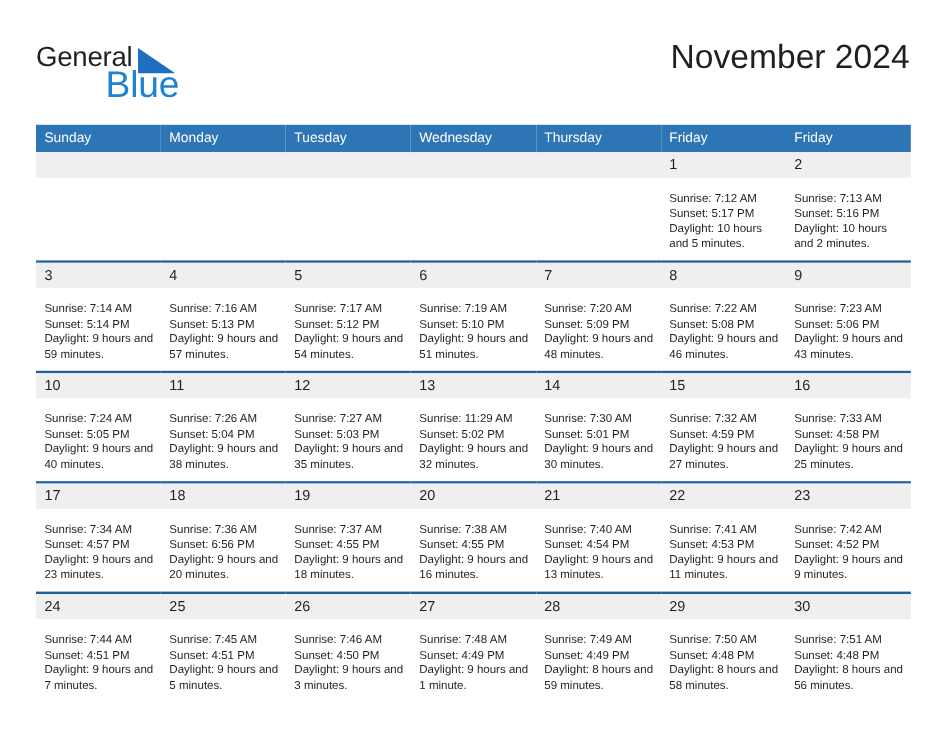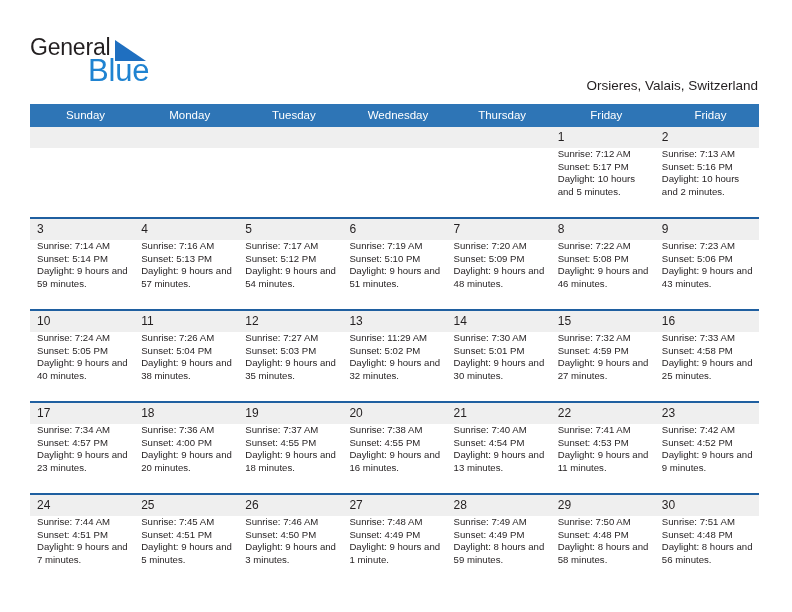--- a/index.html
+++ b/index.html
@@ -91,21 +91,21 @@
     border-collapse: collapse;
     table-layout: fixed;
   }
   .calendar col { width: 104.14px; }
 
   thead th {
     background: #2e75b6;
     color: #ffffff;
     font-size: 11.5px;
     font-weight: normal;
-    text-align: center;
+    text-align: left;
     padding: 5px 0 6px 7px;
     height: 12px;
     box-sizing: content-box;
     border: none;
   }
 
   tbody td {
     vertical-align: top;
     padding: 0;
     border: none;
@@ -124,42 +124,42 @@
     background: #efefef;
     font-size: 12px;
     color: #231f20;
     padding: 3px 0 3px 7px;
     height: 15px;
     line-height: 15px;
     box-sizing: content-box;
   }
   .daybox.empty .datenum { color: transparent; }
   .info {
-    padding: 0 4px 0 7px;
+    padding: 12px 4px 0 7px;
     font-size: 9.6px;
     line-height: 12.6px;
     color: #231f20;
   }
   .info div { white-space: nowrap; }
   .info .daylight { white-space: normal; }
 </style>
 </head>
 <body>
 
 <div class="page">
 
   <div class="top">
 
     <div class="logo">
       <span class="logo-general">General</span>
       <span class="logo-tri"></span>
       <span class="logo-blue">Blue</span>
     </div>
 
-    <div class="subtitle">Orsieres, Valais, Switzerland</div>
+    <div class="title">November 2024</div>
   </div>
 
   <table class="calendar">
     <colgroup>
       <col>
         <col>
         <col>
         <col>
         <col>
         <col>
@@ -377,21 +377,21 @@
                 <div>Sunset: 4:57 PM</div>
                 <div class="daylight">Daylight: 9 hours and 23 minutes.</div>
               </div>
             </div>
           </td>
           <td>
             <div class="daybox">
               <div class="datenum">18</div>
               <div class="info">
                 <div>Sunrise: 7:36 AM</div>
-                <div>Sunset: 4:00 PM</div>
+                <div>Sunset: 6:56 PM</div>
                 <div class="daylight">Daylight: 9 hours and 20 minutes.</div>
               </div>
             </div>
           </td>
           <td>
             <div class="daybox">
               <div class="datenum">19</div>
               <div class="info">
                 <div>Sunrise: 7:37 AM</div>
                 <div>Sunset: 4:55 PM</div>

